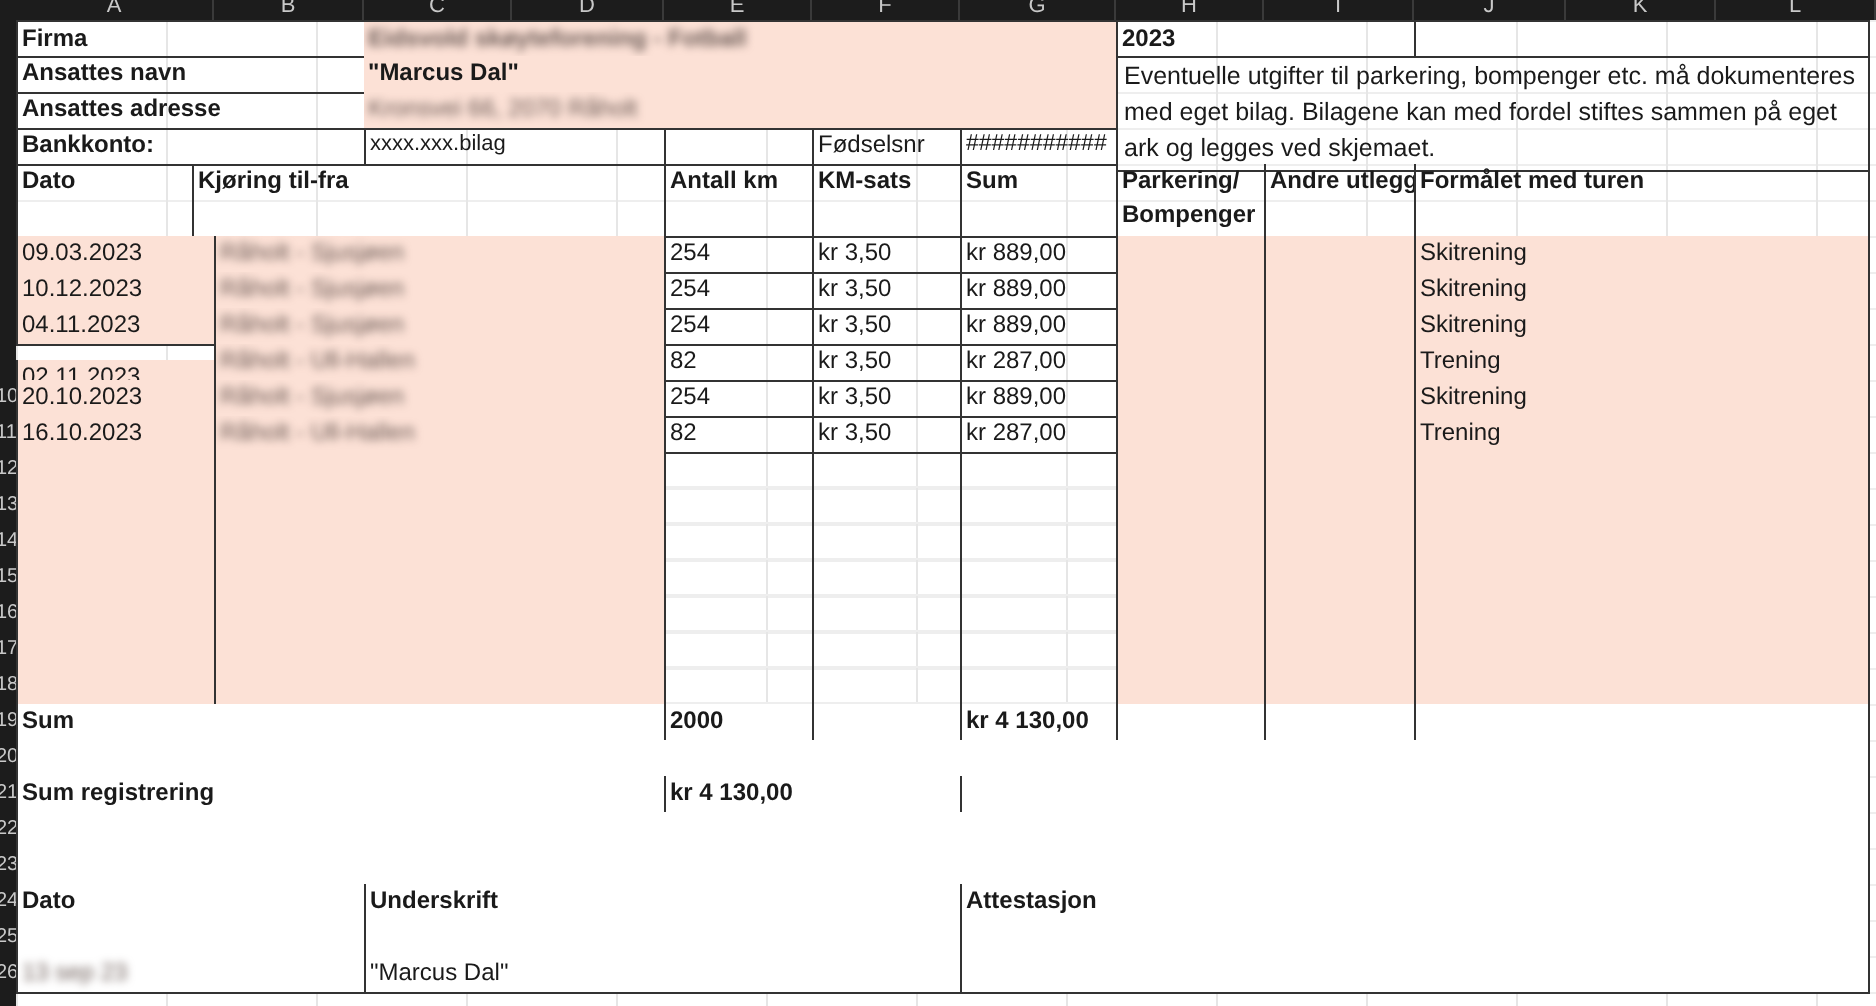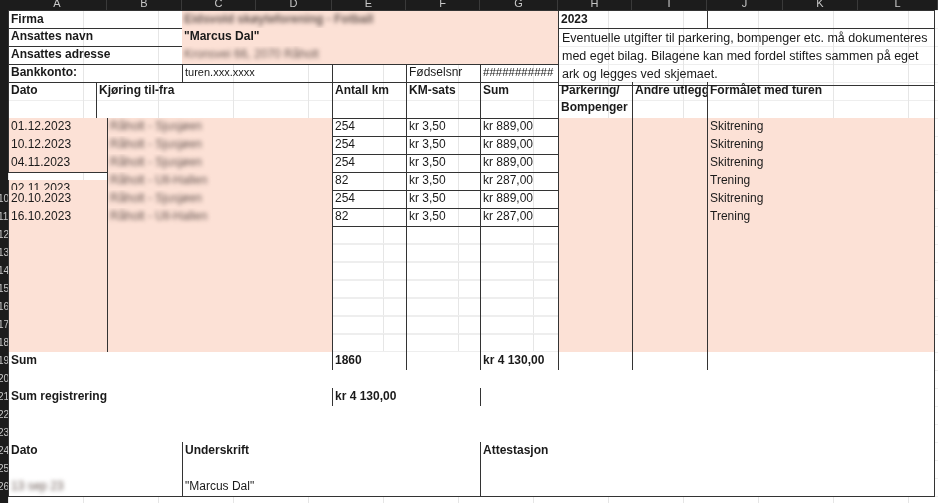--- a/index.html
+++ b/index.html
@@ -74,35 +74,35 @@
 <div class="cell pink b bb" style="left:182px;top:28px;width:376px;height:19px;">"Marcus Dal"</div>
 
 <div class="cell b bl bb" style="left:8px;top:46px;width:174px;height:19px;">Ansattes adresse</div>
 <div class="cell pink bb" style="left:182px;top:46px;width:376px;height:19px;">
   <span class="blur">Kronsvei 66, 2070 Råholt</span>
 </div>
 
 <div class="cell note bl br bb" style="left:558px;top:28px;width:377px;height:58px;">Eventuelle utgifter til parkering, bompenger etc. må dokumenteres med eget bilag. Bilagene kan med fordel stiftes sammen på eget ark og legges ved skjemaet.</div>
 
 <div class="cell b bl bb" style="left:8px;top:64px;width:174px;height:19px;">Bankkonto:</div>
-<div class="cell small bl bb" style="left:182px;top:64px;width:150px;height:19px;">turen.xxx.xxxx</div>
+<div class="cell small bl bb" style="left:182px;top:64px;width:150px;height:19px;">xxxx.xxx.bilag</div>
 <div class="cell bl bb" style="left:332px;top:64px;width:74px;height:19px;"></div>
 <div class="cell bl bb" style="left:406px;top:64px;width:74px;height:19px;">Fødselsnr</div>
 <div class="cell bl bb" style="left:480px;top:64px;width:78px;height:19px;font-size:11.5px;">###########</div>
 
 <div class="cell b bl bb" style="left:8px;top:82px;width:99px;height:37px;">Dato</div>
 <div class="cell b bl bb" style="left:96px;top:82px;width:225px;height:37px;">Kjøring til-fra</div>
 <div class="cell b bl bb" style="left:332px;top:82px;width:74px;height:37px;">Antall km</div>
 <div class="cell b bl bb" style="left:406px;top:82px;width:74px;height:37px;">KM-sats</div>
 <div class="cell b bl bb" style="left:480px;top:82px;width:78px;height:37px;">Sum</div>
 <div class="cell b bl bb" style="left:558px;top:82px;width:74px;height:37px;white-space:normal;line-height:17px;">Parkering/ Bompenger</div>
 <div class="cell b bl bb" style="left:632px;top:82px;width:75px;height:37px;">Andre utlegg</div>
 <div class="cell b bl br bb" style="left:707px;top:82px;width:228px;height:37px;">Formålet med turen</div>
 
-<div class="cell pink bl bb" style="left:8px;top:118px;width:99px;height:19px;">01.12.2023</div>
+<div class="cell pink bl bb" style="left:8px;top:118px;width:99px;height:19px;">09.03.2023</div>
 <div class="cell pink bl bb" style="left:107px;top:118px;width:225px;height:19px;"><span class="blur">Råholt - Sjusjøen</span></div>
 <div class="cell bl bb" style="left:332px;top:118px;width:74px;height:19px;">254</div>
 <div class="cell bl bb" style="left:406px;top:118px;width:74px;height:19px;">kr 3,50</div>
 <div class="cell bl bb" style="left:480px;top:118px;width:78px;height:19px;">kr 889,00</div>
 <div class="cell pink bl bb" style="left:558px;top:118px;width:74px;height:19px;"></div>
 <div class="cell pink bl bb" style="left:632px;top:118px;width:75px;height:19px;"></div>
 <div class="cell pink bl br bb" style="left:707px;top:118px;width:228px;height:19px;">Skitrening</div>
 
 <div class="cell pink bl bb" style="left:8px;top:136px;width:99px;height:19px;">10.12.2023</div>
 <div class="cell pink bl bb" style="left:107px;top:136px;width:225px;height:19px;"><span class="blur">Råholt - Sjusjøen</span></div>
@@ -152,21 +152,21 @@
 <div class="cell pink bl bb" style="left:8px;top:226px;width:99px;height:127px;"></div>
 <div class="cell pink bl bb" style="left:107px;top:226px;width:225px;height:127px;"></div>
 <div class="cell bl bb" style="left:332px;top:226px;width:74px;height:127px;background:repeating-linear-gradient(to bottom,transparent 0,transparent 17px,#eeeeee 17px,#eeeeee 18px);"></div>
 <div class="cell bl bb" style="left:406px;top:226px;width:74px;height:127px;background:repeating-linear-gradient(to bottom,transparent 0,transparent 17px,#eeeeee 17px,#eeeeee 18px);"></div>
 <div class="cell bl bb" style="left:480px;top:226px;width:78px;height:127px;background:repeating-linear-gradient(to bottom,transparent 0,transparent 17px,#eeeeee 17px,#eeeeee 18px);"></div>
 <div class="cell pink bl bb" style="left:558px;top:226px;width:74px;height:127px;"></div>
 <div class="cell pink bl bb" style="left:632px;top:226px;width:75px;height:127px;"></div>
 <div class="cell pink bl br bb" style="left:707px;top:226px;width:228px;height:127px;"></div>
 
 <div class="cell b white bl bb" style="left:8px;top:352px;width:324px;height:19px;">Sum</div>
-<div class="cell b white bl bb" style="left:332px;top:352px;width:74px;height:19px;">1860</div>
+<div class="cell b white bl bb" style="left:332px;top:352px;width:74px;height:19px;">2000</div>
 <div class="cell white bl bb" style="left:406px;top:352px;width:74px;height:19px;"></div>
 <div class="cell b white bl bb" style="left:480px;top:352px;width:78px;height:19px;">kr 4 130,00</div>
 <div class="cell white bl bb" style="left:558px;top:352px;width:74px;height:19px;"></div>
 <div class="cell white bl bb" style="left:632px;top:352px;width:75px;height:19px;"></div>
 <div class="cell white bl br bb" style="left:707px;top:352px;width:228px;height:19px;"></div>
 
 <div class="cell white bl br bb" style="left:8px;top:370px;width:927px;height:19px;"></div>
 
 <div class="cell b white bl bb" style="left:8px;top:388px;width:324px;height:19px;">Sum registrering</div>
 <div class="cell b white bl bb" style="left:332px;top:388px;width:148px;height:19px;">kr 4 130,00</div>

